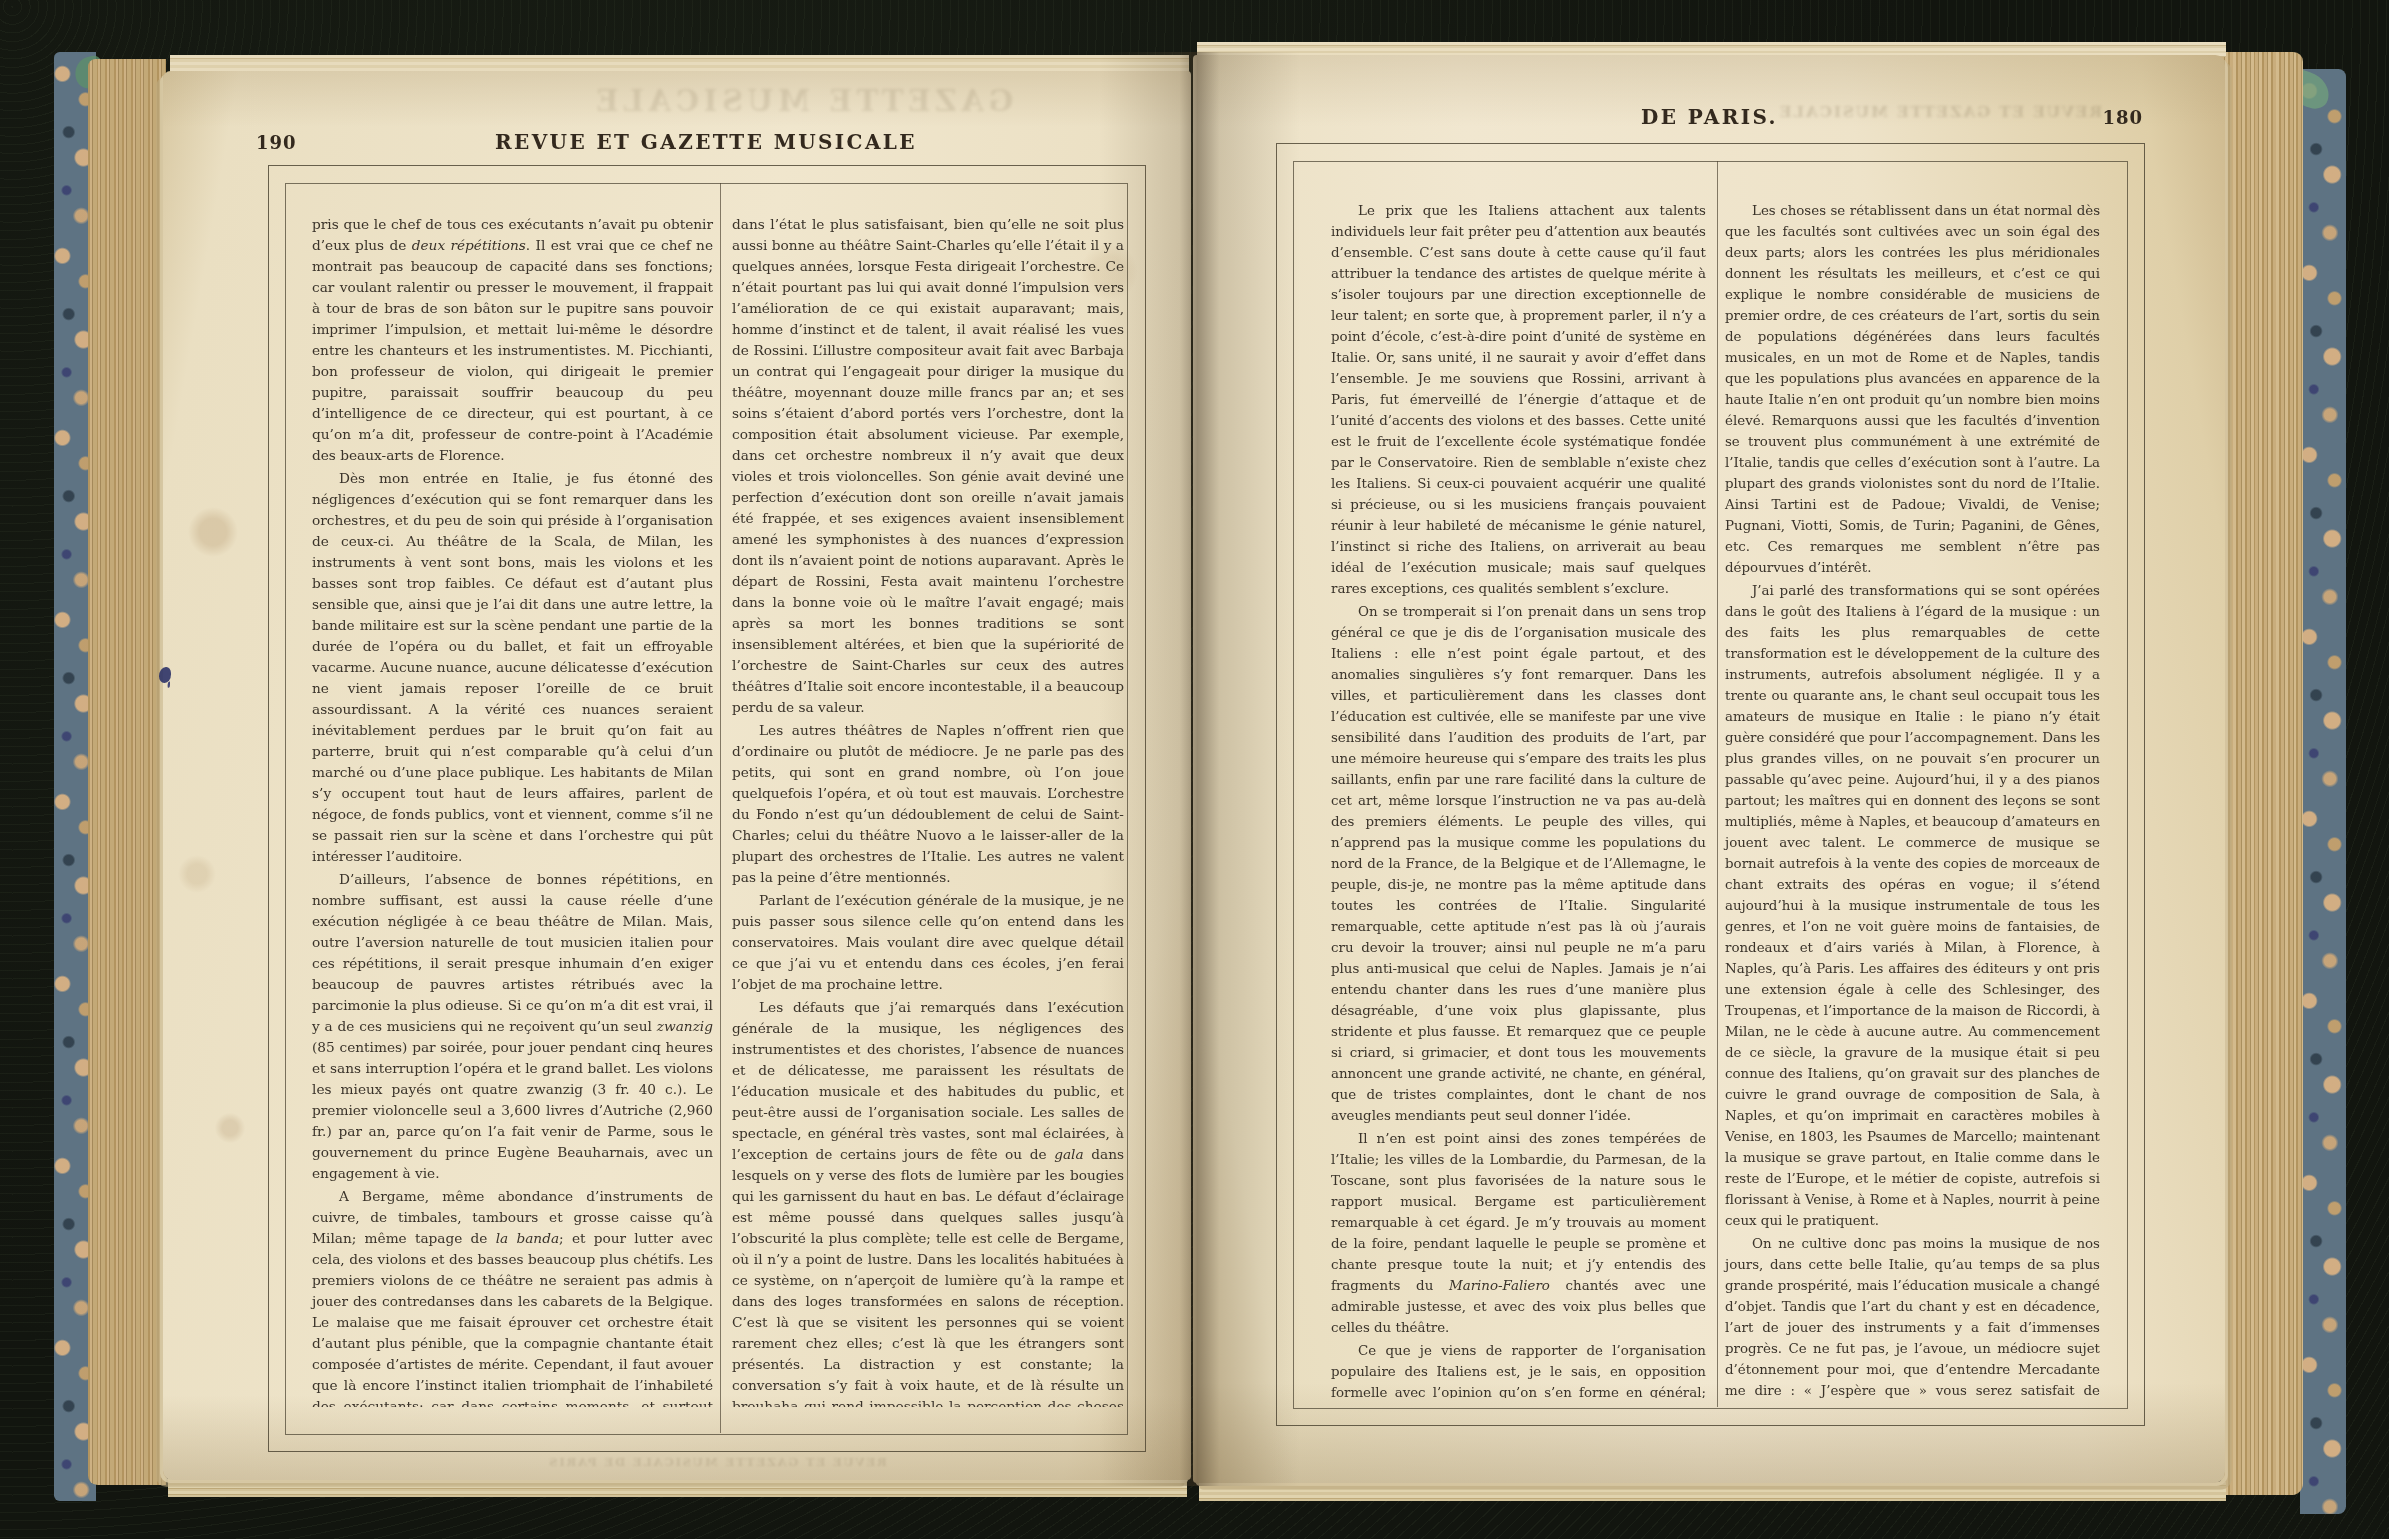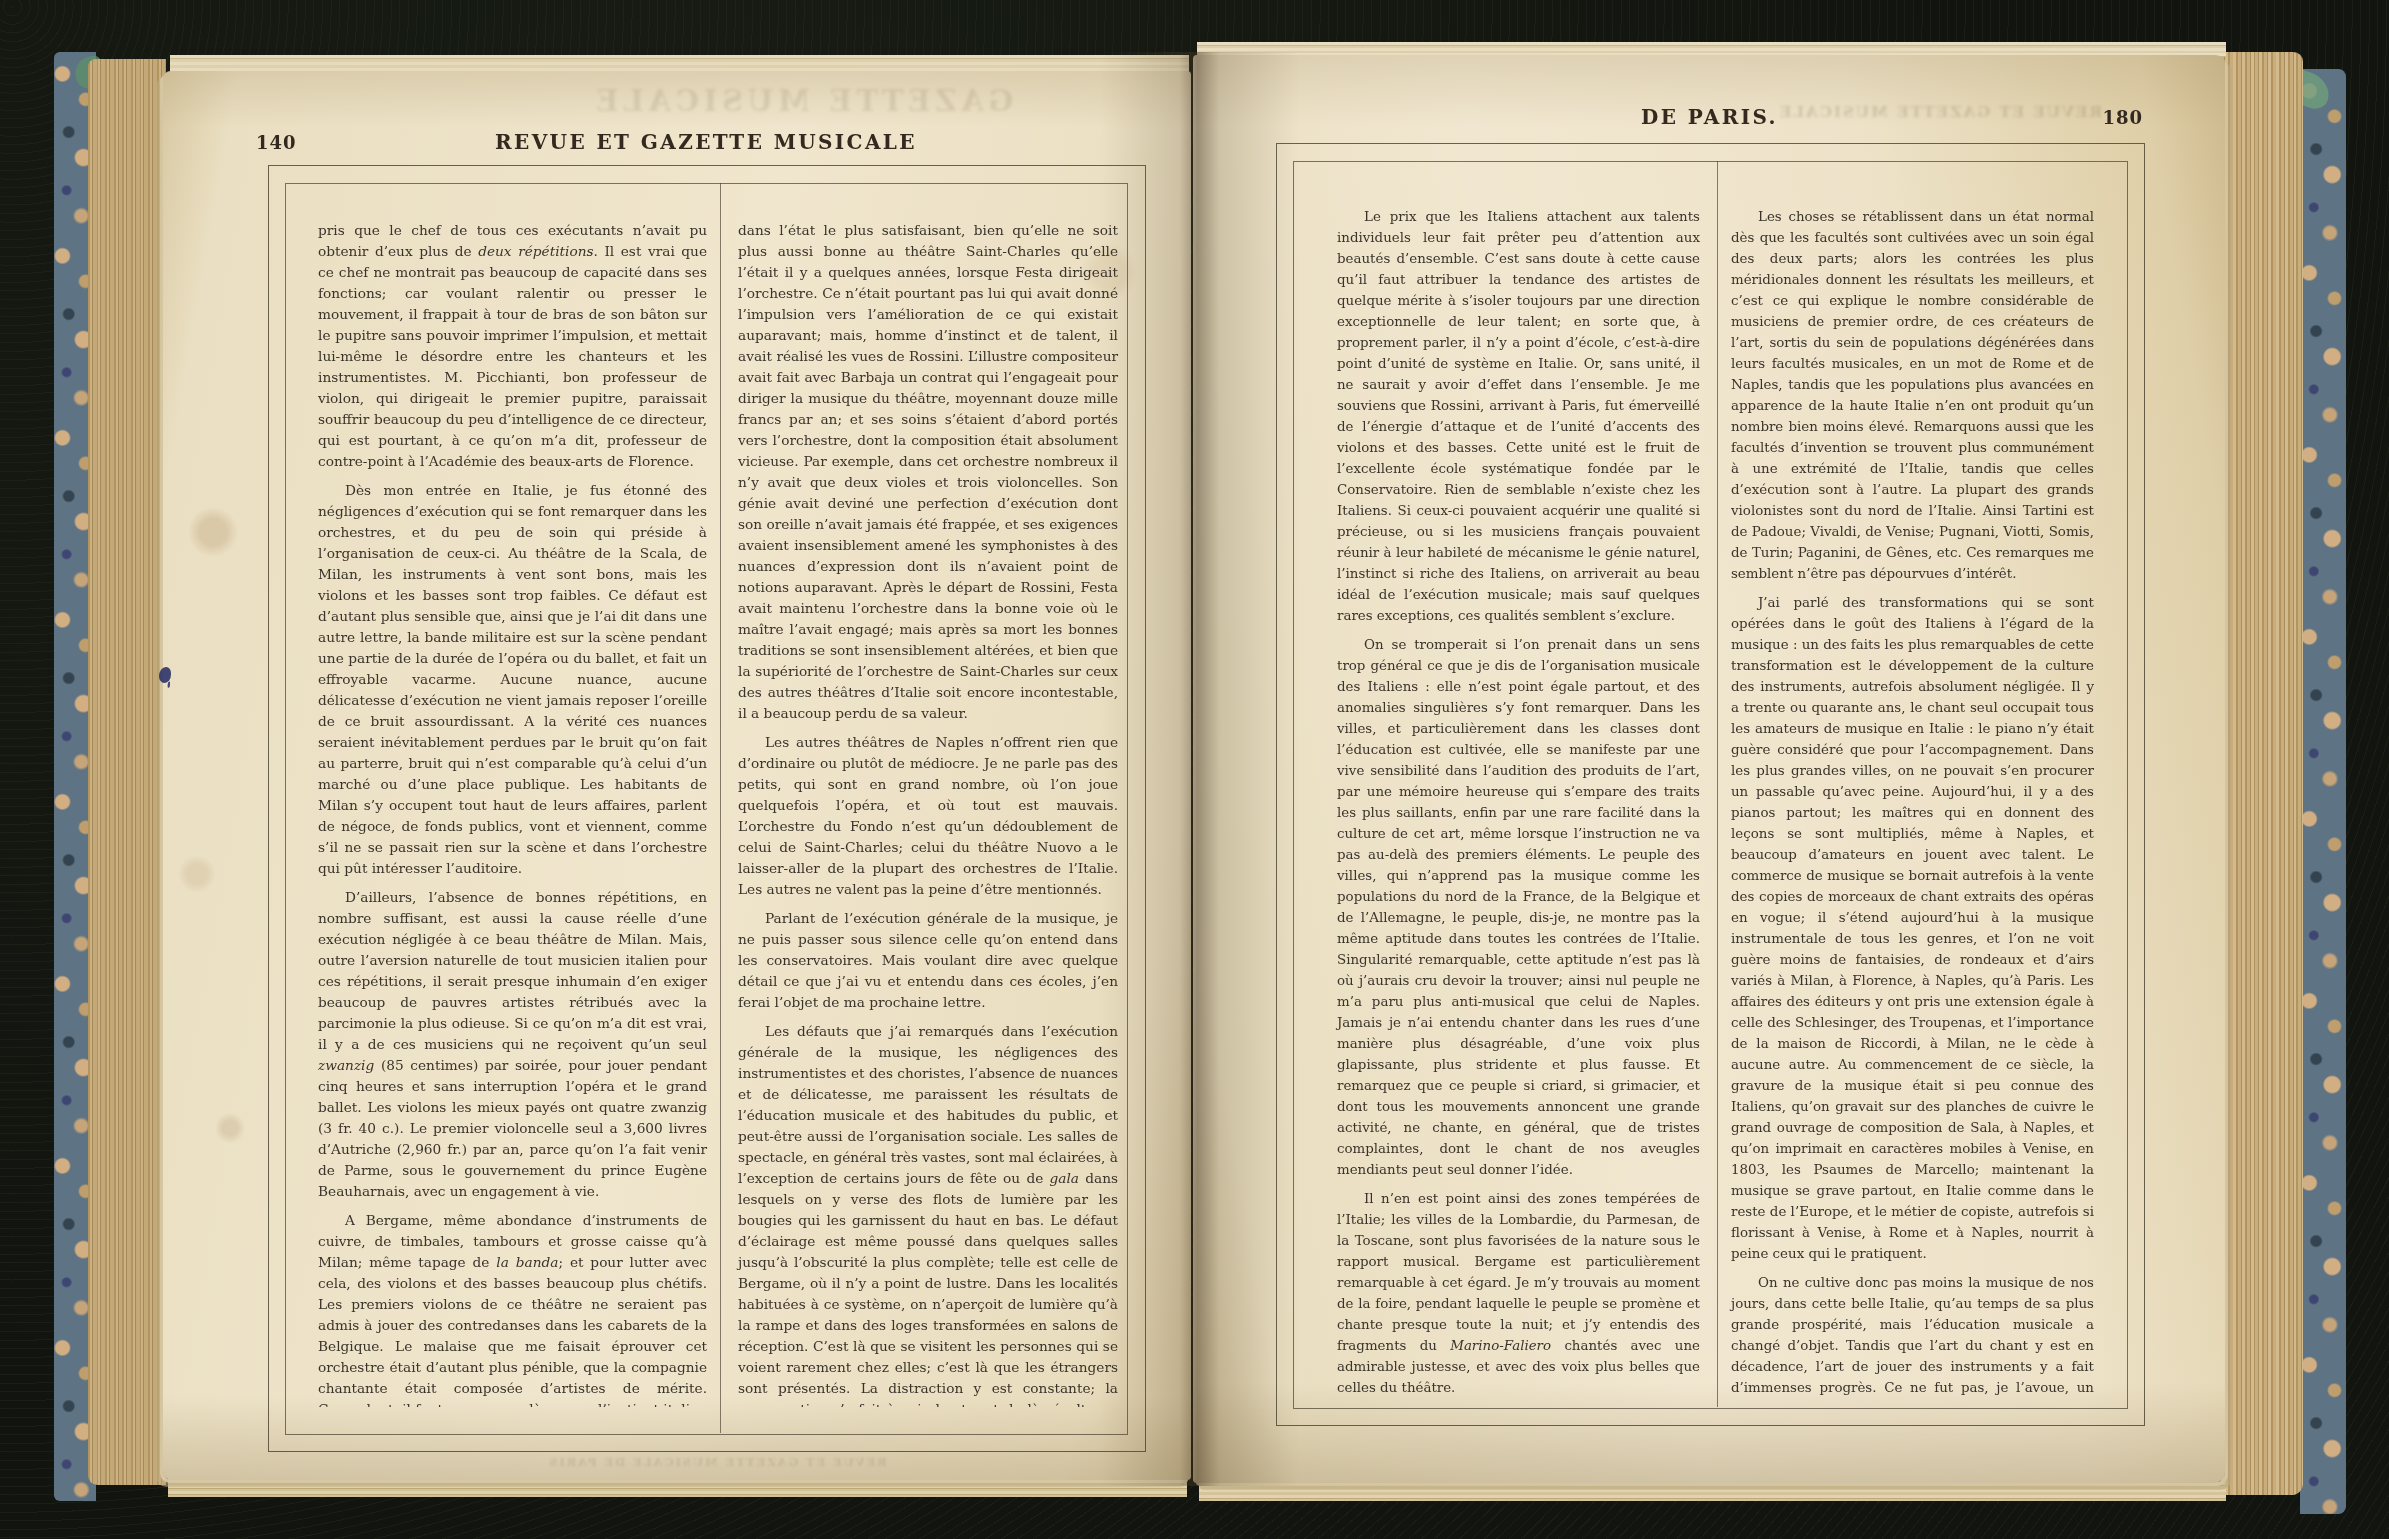--- a/index.html
+++ b/index.html
@@ -80,21 +80,21 @@
   .pn-left{left:256px;top:132px;}
   .pn-right{left:2084px;top:107px;width:59px;text-align:right;}
   
   .col{position:absolute;overflow:hidden;text-align:justify;color:#3a332a;line-height:21px;}
   .page-left-col{font-size:13.7px;}
   .page-right-col{font-size:13.4px;}
   .c1{left:310px;top:212px;width:405px;height:1195px;}
   .c2{left:730px;top:212px;width:396px;height:1195px;}
   .c3{left:1329px;top:198px;width:379px;height:1200px;}
   .c4{left:1723px;top:198px;width:379px;height:1200px;}
-  .col p{margin:8px;text-indent:27px;}
+  .col p{margin:2px;text-indent:27px;}
   .col p.cont{text-indent:0;}
   .col i{font-style:italic;}
   
   .bleed{position:absolute;color:rgba(122,106,76,0.55);transform:scaleX(-1);
     filter:blur(1.4px);font-weight:700;pointer-events:none;white-space:nowrap;}
   .bleed-lt{left:535px;top:84px;width:535px;font-size:29px;letter-spacing:4.8px;opacity:.30;text-align:center;}
   .bleed-rt{left:1768px;top:103px;width:344px;font-size:15.3px;letter-spacing:1.9px;opacity:.45;text-align:center;}
   .bleed-lb{left:497px;top:1455px;width:440px;font-size:11.5px;letter-spacing:1.9px;opacity:.35;text-align:center;filter:blur(1px);}
 </style>
 </head>
@@ -116,21 +116,21 @@
 
   <div class="page page-left"></div>
   <div class="page page-right"></div>
   <div class="stains"></div>
   <div class="ink-blot"></div>
 
   <div class="bleed bleed-lt">GAZETTE MUSICALE</div>
   <div class="bleed bleed-rt">REVUE ET GAZETTE MUSICALE</div>
   <div class="bleed bleed-lb">REVUE ET GAZETTE MUSICALE DE PARIS</div>
 
-  <div class="page-num pn-left">140</div>
+  <div class="page-num pn-left">190</div>
   <div class="running-head rh-right">DE PARIS.</div>
   <div class="running-head rh-left">REVUE ET GAZETTE MUSICALE</div>
   <div class="page-num pn-right">180</div>
 
   <div class="frame fl-outer"></div>
   <div class="frame frame-inner fl-inner"></div>
   <div class="frame fr-outer"></div>
   <div class="frame frame-inner fr-inner"></div>
   <div class="divider dl"></div>
   <div class="divider dr"></div>

